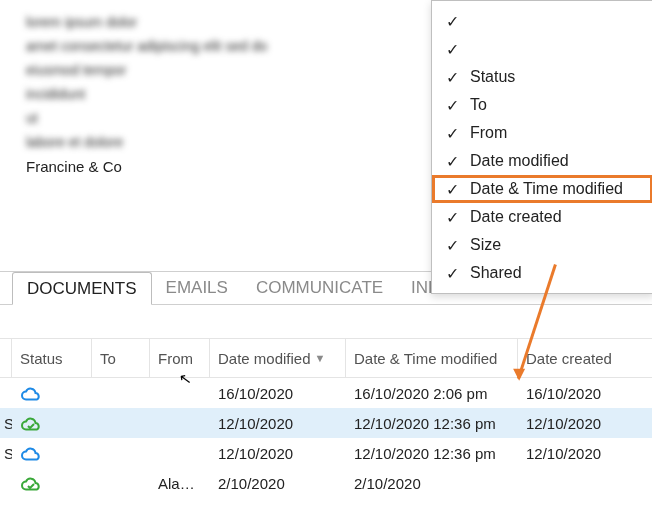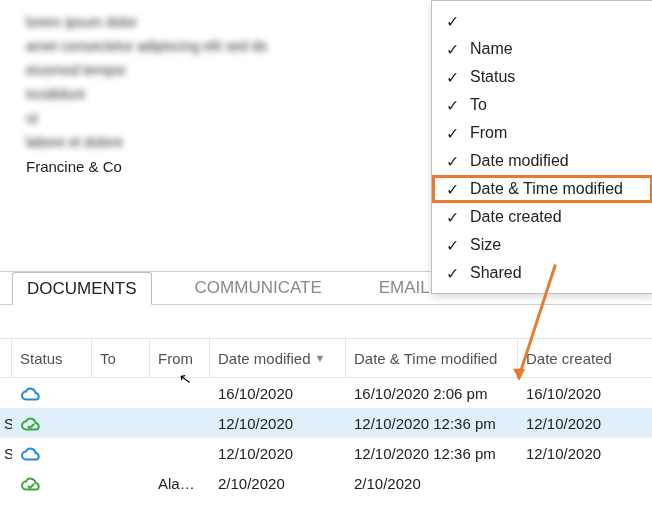--- a/index.html
+++ b/index.html
@@ -1,20 +1,20 @@
 <!DOCTYPE html>
 <html><head>
 <meta charset="utf-8">
 <style>
   html,body{margin:0;padding:0;font-family:"Segoe UI",Arial,sans-serif;font-size:15px;color:#222;background:#fff;width:652px;height:526px;overflow:hidden;}
   .canvas{position:relative;width:652px;height:526px;}
   .blur-area{position:absolute;left:18px;top:0;width:420px;height:260px;padding:6px 8px;box-sizing:border-box;}
   .blur-line{color:#2b2b2b;filter:blur(3px);margin:8px 0;font-size:14px;white-space:nowrap;}
   .clear-line{margin:8px 0;font-size:15px;}
-  .tabs{position:absolute;left:0;top:271px;width:652px;height:34px;border-top:1px solid #cfcfcf;border-bottom:1px solid #cfcfcf;display:flex;align-items:stretch;padding-left:12px;box-sizing:border-box;gap:29px;}
+  .tabs{position:absolute;left:0;top:271px;width:652px;height:34px;border-top:1px solid #cfcfcf;border-bottom:1px solid #cfcfcf;display:flex;align-items:stretch;padding-left:12px;box-sizing:border-box;}
   .tab{display:flex;align-items:center;padding:0 14px;font-size:17px;color:#8a8a8a;cursor:pointer;}
   .tab.active{border:1px solid #bdbdbd;border-top:1px solid #bdbdbd;border-bottom:1px solid #fff;margin-bottom:-1px;color:#222;background:#fff;border-radius:3px 3px 0 0;}
   .grid{position:absolute;left:0;top:338px;width:652px;}
   .hdr{display:flex;height:38px;border-top:1px solid #e4e4e4;border-bottom:1px solid #e4e4e4;color:#525252;font-size:15px;}
   .hcell{display:flex;align-items:center;padding:0 8px;border-right:1px solid #e4e4e4;box-sizing:border-box;white-space:nowrap;overflow:hidden;}
   .hcell:last-child{border-right:none;}
   .row{display:flex;height:30px;align-items:center;font-size:15px;}
   .row.hl{background:#e0effa;}
   .cell{padding:0 8px;box-sizing:border-box;white-space:nowrap;overflow:hidden;}
   .c-pre{width:12px;flex:0 0 12px;padding:0 4px;}
@@ -48,22 +48,22 @@
     <div class="blur-line">amet consectetur adipiscing elit sed do</div>
     <div class="blur-line">eiusmod tempor</div>
     <div class="blur-line">incididunt</div>
     <div class="blur-line">ut</div>
     <div class="blur-line">labore et dolore</div>
     <div class="clear-line">Francine &amp; Co</div>
   </div>
 
   <div class="tabs">
     <div class="tab active">DOCUMENTS</div>
+    <div class="tab">EMAILS</div>
     <div class="tab">COMMUNICATE</div>
-    <div class="tab">EMAILS</div>
     <div class="tab">INFOT</div>
   </div>
 
   <div class="grid">
     <div class="hdr">
       <div class="hcell c-pre"></div>
       <div class="hcell c-status">Status</div>
       <div class="hcell c-to">To</div>
       <div class="hcell c-from">From</div>
       <div class="hcell c-dm">
@@ -123,21 +123,20 @@
   </div>
 
   <span class="cursor">↖</span>
 
   <div class="menu" id="menu">
       <div class="mitem">
         <span class="chk">✓</span>
       </div>
       <div class="mitem">
         <span class="chk">✓</span>
-        <span class="lbl">Name</span>
       </div>
       <div class="mitem">
         <span class="chk">✓</span>
         <span class="lbl">Status</span>
       </div>
       <div class="mitem">
         <span class="chk">✓</span>
         <span class="lbl">To</span>
       </div>
       <div class="mitem">

